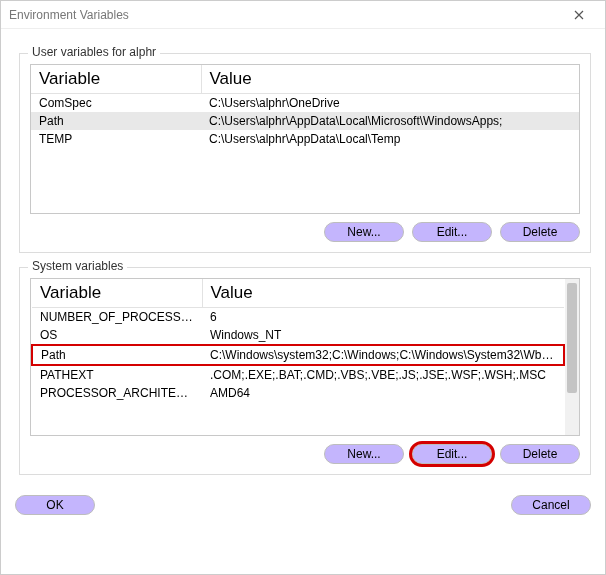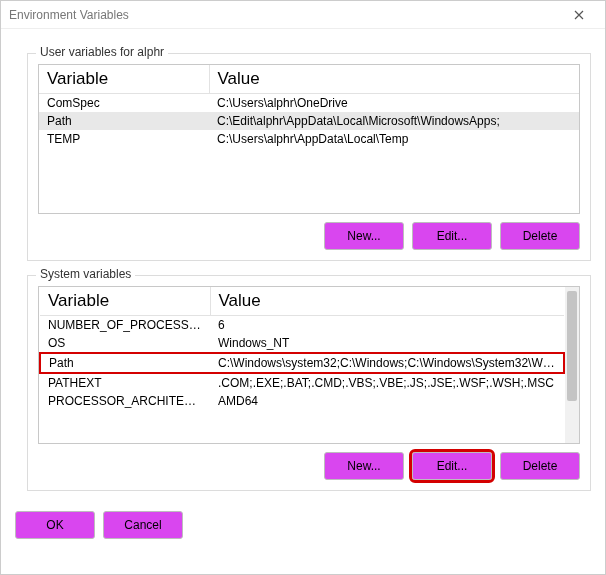--- a/index.html
+++ b/index.html
@@ -24,21 +24,21 @@
     font-size: 12px;
     justify-content: space-between;
   }
   .titlebar .close {
     width: 40px;
     height: 24px;
     display: flex; align-items: center; justify-content: center;
     color: #555;
   }
   .titlebar .close svg { width: 10px; height: 10px; }
-  .content { padding: 10px 14px 6px 26px; }
+  .content { padding: 10px 14px 6px 18px; }
 
   .group {
     border: 1px solid #dcdcdc;
     position: relative;
     padding: 10px 10px 10px 10px;
     margin-top: 14px;
   }
   .group-label {
     position: absolute;
     top: -9px; left: 8px;
@@ -93,35 +93,35 @@
     border-bottom: 2px solid #d40000;
   }
   table.vars tr.redbox td:first-child { border-left: 2px solid #d40000; }
   table.vars tr.redbox td:last-child  { border-right: 2px solid #d40000; }
 
   .btnrow {
     display: flex; justify-content: flex-end; gap: 8px;
     margin-top: 8px;
   }
   .btn {
-    min-width: 80px; height: 28px;
+    min-width: 80px; height: 20px;
     border: 1px solid #bdbdbd;
-    background: #d946ef;
+    background: #c4b5fd;
     font-size: 12px;
     font-family: inherit;
-    border-radius: 3px;
+    border-radius: 10px;
     padding: 0 14px;
     cursor: pointer;
   }
   .btn.redring {
     outline: 3px solid #d40000;
     outline-offset: 0;
   }
   .dialog-btns {
-    display: flex; justify-content: flex-start; gap: 8px;
+    display: flex; justify-content: space-between; gap: 8px;
     padding: 14px 14px 0 14px;
   }
 </style>
 </head>
 <body>
 
 <div class="window">
   <div class="titlebar">
     <span>Environment Variables</span>
     <div class="close">
@@ -148,21 +148,21 @@
                 <th>Value</th>
               </tr>
             </thead>
             <tbody id="user-rows">
                 <tr>
                   <td>ComSpec</td>
                   <td>C:\Users\alphr\OneDrive</td>
                 </tr>
                 <tr class="selected">
                   <td>Path</td>
-                  <td>C:\Edit\alphr\AppData\Local\Microsoft\WindowsApps;</td>
+                  <td>C:\Users\alphr\AppData\Local\Microsoft\WindowsApps;</td>
                 </tr>
                 <tr>
                   <td>TEMP</td>
                   <td>C:\Users\alphr\AppData\Local\Temp</td>
                 </tr>
               </tbody>
           </table>
         </div>
       </div>
       <div class="btnrow">

